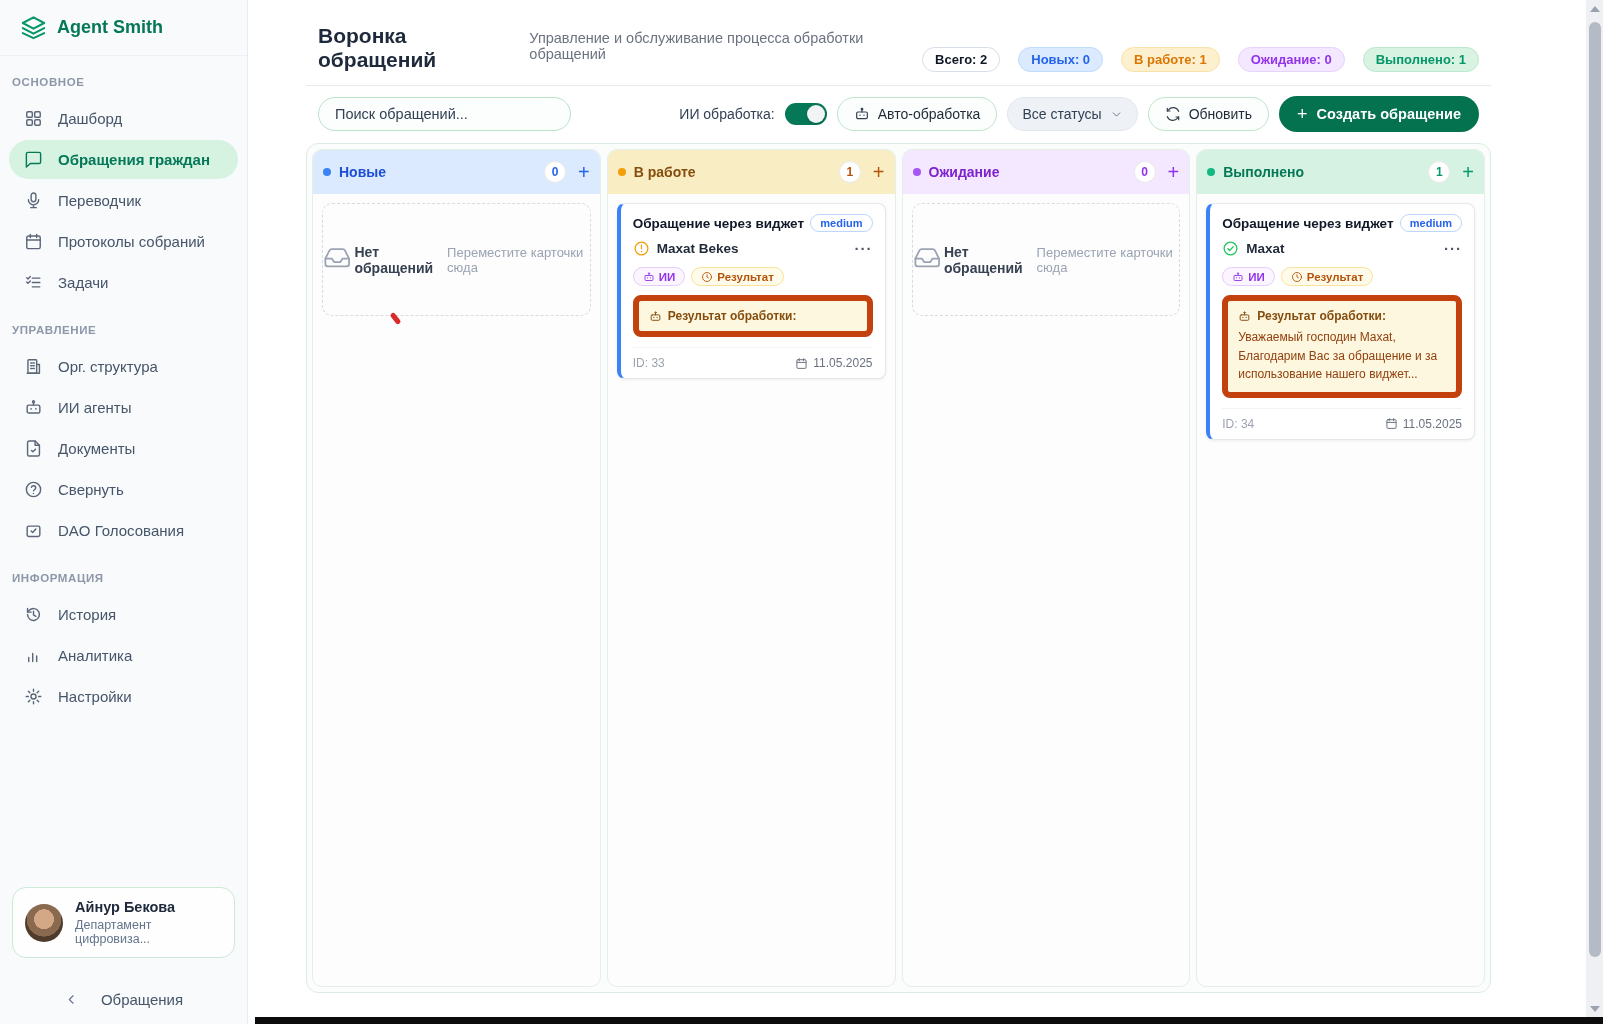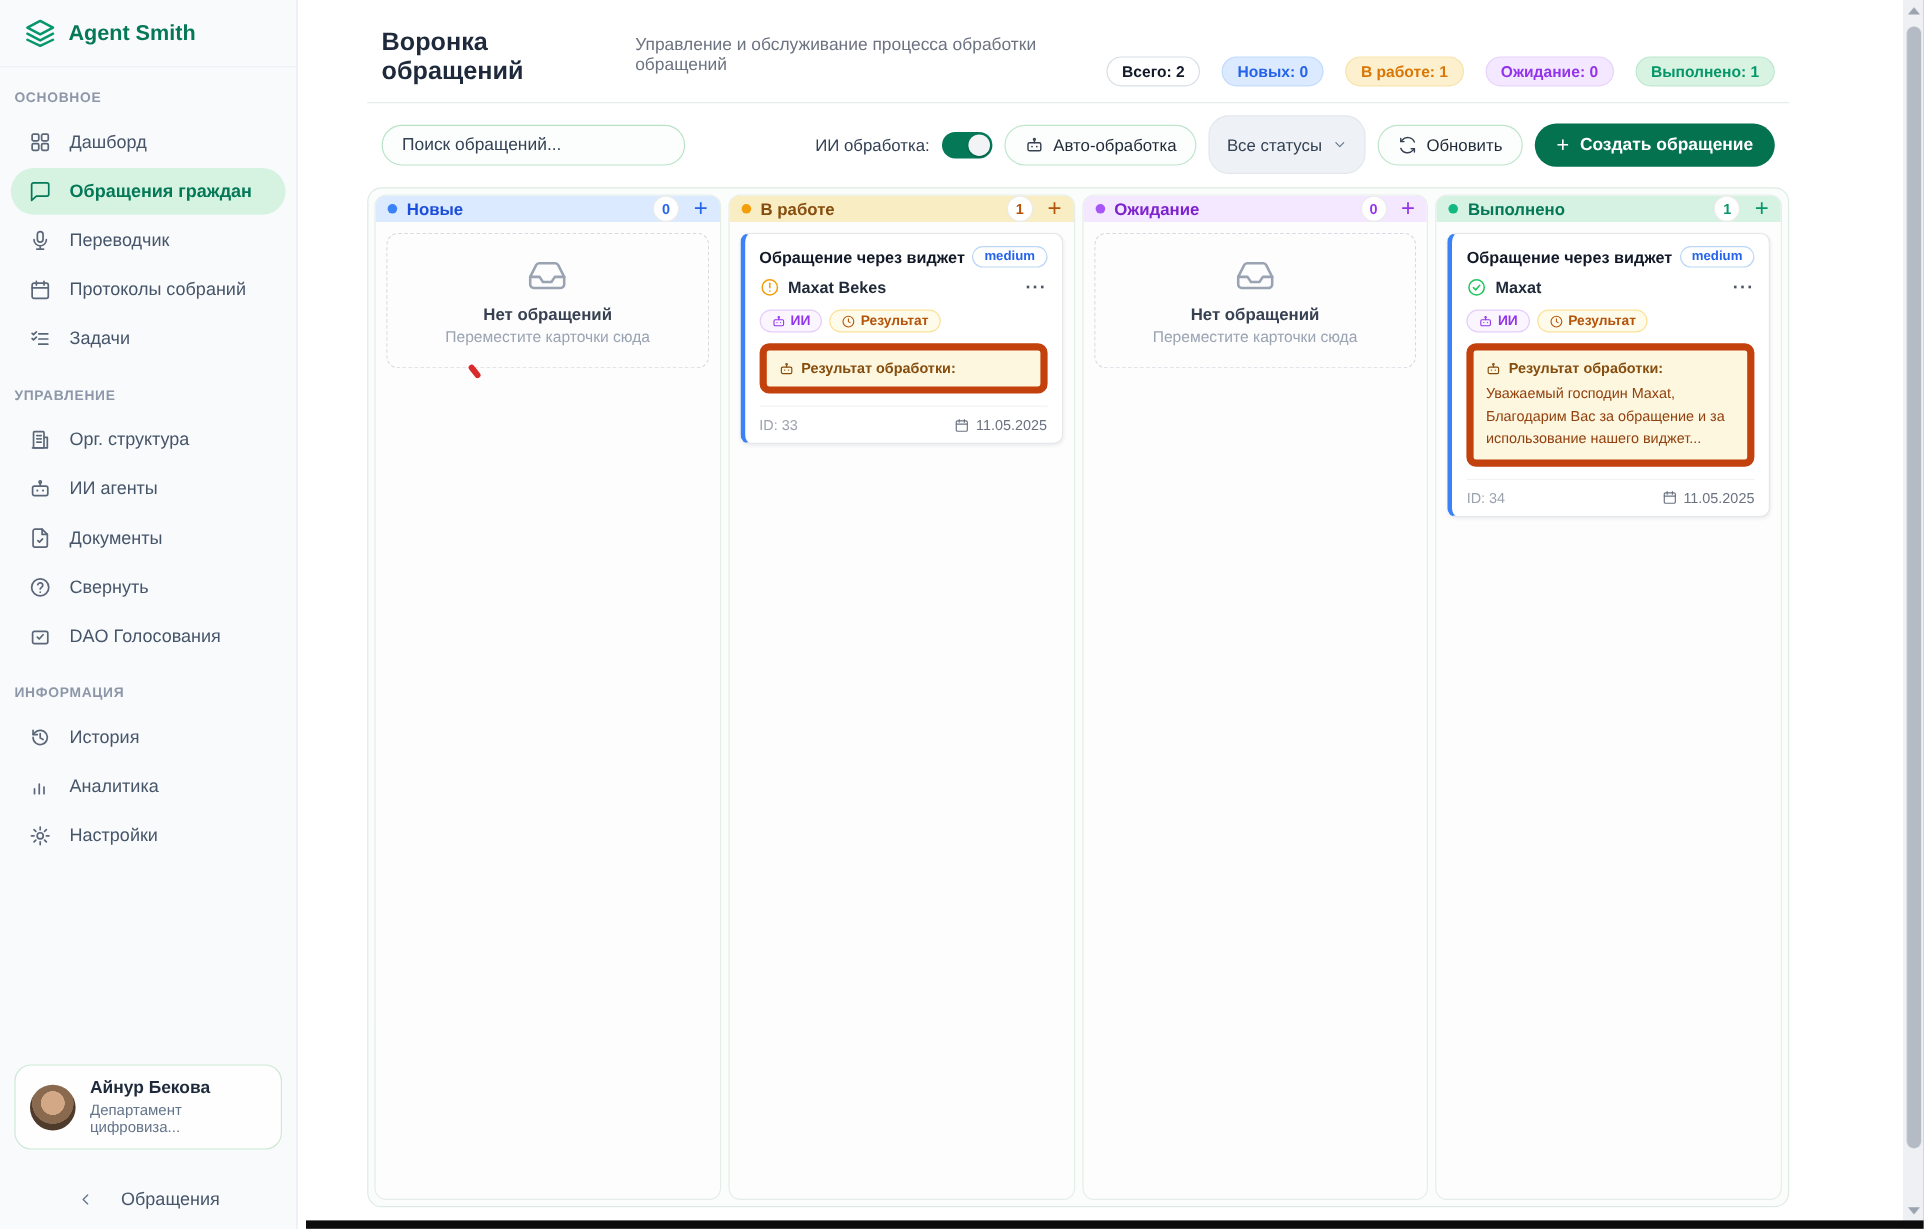--- a/index.html
+++ b/index.html
@@ -58,51 +58,51 @@
   .tools { display:flex; align-items:center; gap:10px; }
   .ai-label { font-size:14px; color:#334155; }
   .toggle { width:42px; height:22px; border-radius:11px; background:#047857; position:relative;
     cursor:pointer; flex:none; }
   .toggle .knob { position:absolute; right:2px; top:2px; width:18px; height:18px;
     border-radius:50%; background:#f1f3f5; box-shadow:0 1px 2px rgba(0,0,0,.25); }
   .tbtn { display:flex; align-items:center; gap:8px; height:34px; padding:0 16px;
     border-radius:17px; border:1px solid #bfe5cc; background:#fbfefc; font-size:14px;
     color:#1f2937; cursor:pointer; white-space:nowrap; }
   .tbtn svg { width:16px; height:16px; color:#374151; }
-  .select { display:flex; align-items:center; gap:8px; height:49px; padding:0 14px;
+  .select { display:flex; align-items:center; gap:8px; height:34px; padding:0 14px;
     border-radius:17px; background:#eef1f5; border:1px solid #e3e7ed; font-size:14px;
     color:#334155; cursor:pointer; }
   .select svg { width:13px; height:13px; color:#64748b; }
   .create-btn { display:flex; align-items:center; gap:9px; height:36px; padding:0 18px;
     border-radius:18px; background:#04714f; color:#fff; font-size:14.5px; font-weight:600;
     border:none; cursor:pointer; white-space:nowrap; }
   .create-btn .plus { font-size:18px; font-weight:400; line-height:1; }
 
   
   .board { display:flex; gap:6px; border:1px solid #ddece2; background:#fbfcfc;
     border-radius:12px; padding:5px; height:850px; }
   .col { flex:1; display:flex; flex-direction:column; background:#fdfdfd;
     border:1px solid #e3efe7; border-radius:10px; overflow:hidden; }
-  .col-head { height:22px; display:flex; align-items:center; gap:8px; padding:0 10px; flex:none; }
+  .col-head { height:44px; display:flex; align-items:center; gap:8px; padding:0 10px; flex:none; }
   .dot { width:8px; height:8px; border-radius:50%; flex:none; }
   .col-name { font-size:14px; font-weight:700; }
   .col-count { margin-left:auto; width:22px; height:22px; border-radius:50%; background:#fff;
     border:1px solid rgba(0,0,0,.08); display:grid; place-items:center; font-size:12px;
     font-weight:700; }
   .col-add { margin-left:4px; font-size:20px; font-weight:400; cursor:pointer; line-height:1;
     background:none; border:none; }
   .c-blue  .col-head { background:#dbeafe; } .c-blue  .col-name{color:#1d4ed8;} .c-blue  .col-count,.c-blue .col-add{color:#2563eb;}
   .c-amber .col-head { background:#f9edc3; } .c-amber .col-name{color:#854d0e;} .c-amber .col-count,.c-amber .col-add{color:#b45309;}
   .c-purple .col-head{ background:#f3e8ff; } .c-purple .col-name{color:#7e22ce;} .c-purple .col-count,.c-purple .col-add{color:#9333ea;}
   .c-green .col-head { background:#d6f2e2; } .c-green .col-name{color:#047857;} .c-green .col-count,.c-green .col-add{color:#059669;}
   .d-blue{background:#3b82f6;} .d-amber{background:#f59e0b;} .d-purple{background:#a855f7;} .d-green{background:#10b981;}
   .col-body { padding:9px; flex:1; position:relative; }
 
   .empty-zone { border:1.5px dashed #d7dbe2; border-radius:10px; height:113px; display:flex;
-    flex-direction:column; align-items:center; justify-content:center; gap:3px; }
+    flex-direction:row; align-items:center; justify-content:center; gap:3px; }
   .empty-zone svg { width:34px; height:34px; color:#9aa3b2; stroke-width:1.5; margin-bottom:4px; }
   .empty-title { font-size:14px; font-weight:600; color:#374151; }
   .empty-hint { font-size:13px; color:#9aa3b2; }
 
   .card { background:#fff; border:1px solid #e5e7eb; border-left:4px solid #3b82f6;
     border-radius:8px; padding:10px 12px 8px; box-shadow:0 1px 3px rgba(15,23,42,.07);
     cursor:pointer; }
   .card-top { display:flex; justify-content:space-between; align-items:center; gap:6px; }
   .card-title { font-size:13.5px; font-weight:700; color:#111827; }
   .prio { border:1px solid #bcd7f7; color:#2563eb; background:#fff; font-size:11px;

